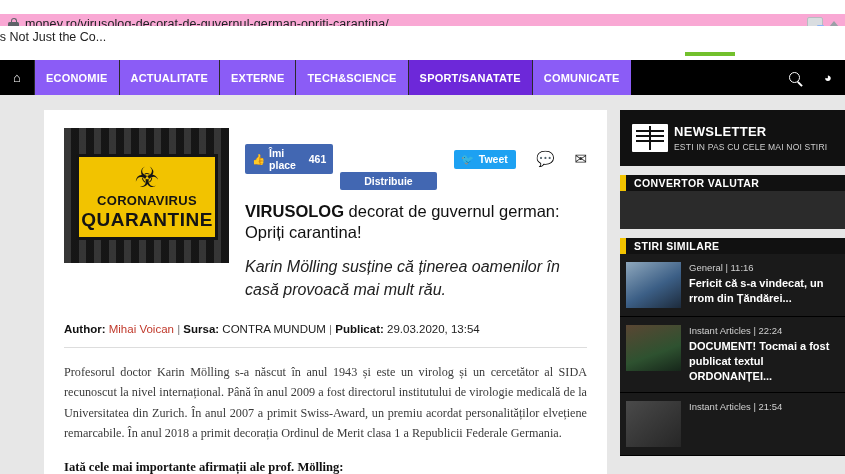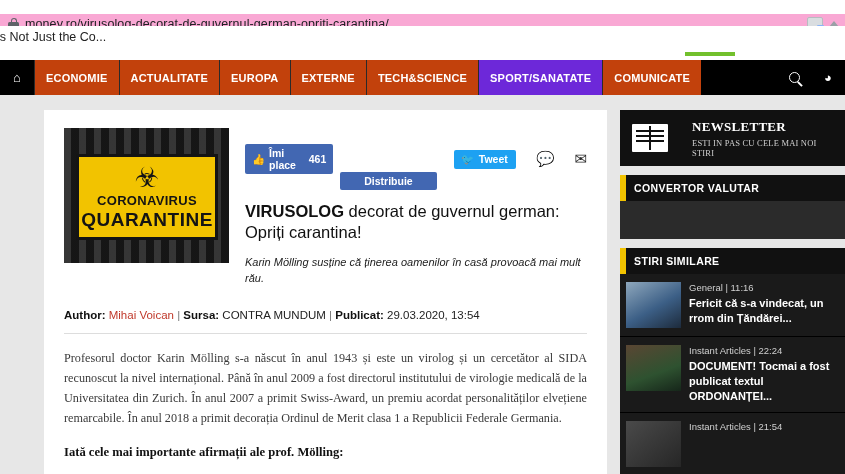--- a/index.html
+++ b/index.html
@@ -71,21 +71,21 @@
     background: #000000; display: flex; align-items: stretch;
   }
   .nav-home {
     width: 34px; display: flex; align-items: center; justify-content: center;
   }
   .home-icon { font-size: 13px; color: #ffffff; }
   .nav-item {
     display: flex; align-items: center; padding: 0 11px;
     font-size: 11px; font-weight: bold; color: #ffffff;
     letter-spacing: 0.2px; border-left: 1px solid #2a2a2a;
-    background: #c2410c; white-space: nowrap;
+    background: #8b5cf6; white-space: nowrap;
   }
   .nav-item.highlight { background: #6d28d9; }
   .nav-spacer { flex: 1; }
   .nav-icon-btn {
     width: 34px; display: flex; align-items: center; justify-content: center;
     color: #ffffff; font-size: 14px;
   }
   .search-glyph {
     width: 11px; height: 11px; border: 1.8px solid #fff; border-radius: 50%;
     position: relative; display: inline-block;
@@ -153,21 +153,21 @@
   .icon-comment, .icon-mail {
     color: #2b2b2b; font-size: 15px; margin-left: 14px;
   }
   .icon-mail { margin-left: 12px; }
   h1.headline {
     margin: 0 0 11px 0; font-size: 16.5px; line-height: 1.3;
     color: #111; font-weight: bold;
   }
   .headline .light { font-weight: normal; }
   p.subhead {
-    margin: 0; font-size: 11px; line-height: 1.45; font-style: italic; color: #222;
+    margin: 0; font-size: 16px; line-height: 1.45; font-style: italic; color: #222;
   }
 
   
   .byline {
     margin-top: 22px; font-size: 11.5px; color: #222;
     border-top: 0; padding-top: 0;
   }
   .byline b { color: #111; }
   .byline a { color: #c0392b; text-decoration: none; }
   .byline .sep { color: #777; }
@@ -182,40 +182,40 @@
   p.body-strong {
     margin: 0; font-size: 12.6px; line-height: 1.6; color: #111;
     font-family: Liberation Serif, serif; font-weight: bold;
   }
 
   
   .sidebar { position: absolute; left: 620px; top: 15px; width: 225px; }
   .widget { margin-bottom: 9px; }
   .newsletter {
     background: #111; color: #fff; height: 56px;
-    display: flex; align-items: center; gap: 24px; padding: 0 12px; font-family: Liberation Serif, serif;
+    display: flex; align-items: center; gap: 6px; padding: 0 12px;
   }
   .book-icon {
     width: 36px; height: 28px; background: #fff; position: relative; flex: none;
     border-radius: 1px;
   }
   .book-icon::before {
     content: ""; position: absolute; left: 50%; top: 2px; width: 2px; bottom: 2px;
     background: #111; transform: translateX(-1px);
   }
   .book-icon::after {
     content: ""; position: absolute; left: 4px; top: 6px; right: 4px; height: 2px;
     background: #111;
     box-shadow: 0 5px 0 #111, 0 10px 0 #111;
   }
   .newsletter-title { font-size: 13px; font-weight: bold; letter-spacing: .3px; }
   .newsletter-sub { font-size: 8.5px; color: #cfcfcf; margin-top: 3px; letter-spacing: .2px; }
 
   .section-head {
-    background: #111; height: 26px; display: flex; align-items: center;
+    background: #111; height: 16px; display: flex; align-items: center;
     position: relative; padding-left: 14px;
   }
   .section-head::before {
     content: ""; position: absolute; left: 0; top: 0; bottom: 0; width: 6px;
     background: #f2c300;
   }
   .section-head span {
     color: #fff; font-size: 10.5px; font-weight: bold; letter-spacing: .4px;
   }
   .valutar-body { background: #2b2b2b; height: 38px; }
@@ -257,21 +257,20 @@
     <div class="top-strip-text">t's Not Just the Co...</div>
     <div class="green-bar"></div>
   </div>
 
   <div class="navbar">
     <div class="nav-home">
       <span class="home-icon">⌂</span>
     </div>
     <div class="nav-item">ECONOMIE</div>
     <div class="nav-item">ACTUALITATE</div>
-    <div class="nav-item">EUROPA</div>
     <div class="nav-item">EXTERNE</div>
     <div class="nav-item">TECH&amp;SCIENCE</div>
     <div class="nav-item highlight">SPORT/SANATATE</div>
     <div class="nav-item">COMUNICATE</div>
     <div class="nav-spacer"></div>
     <div class="nav-icon-btn">
       <span class="search-glyph"></span>
     </div>
     <div class="nav-icon-btn">
       <span class="rss-glyph">◕</span>

